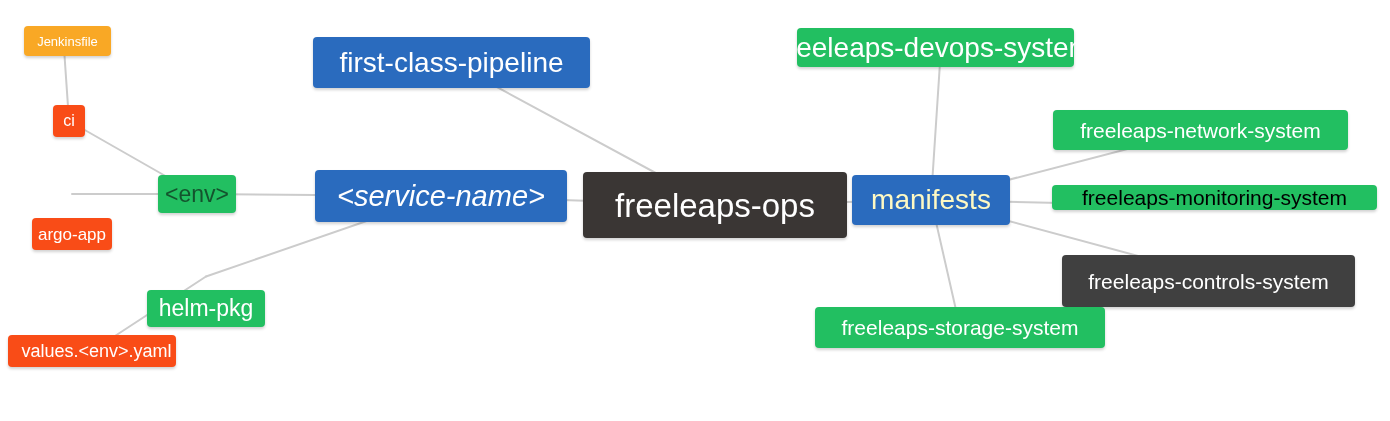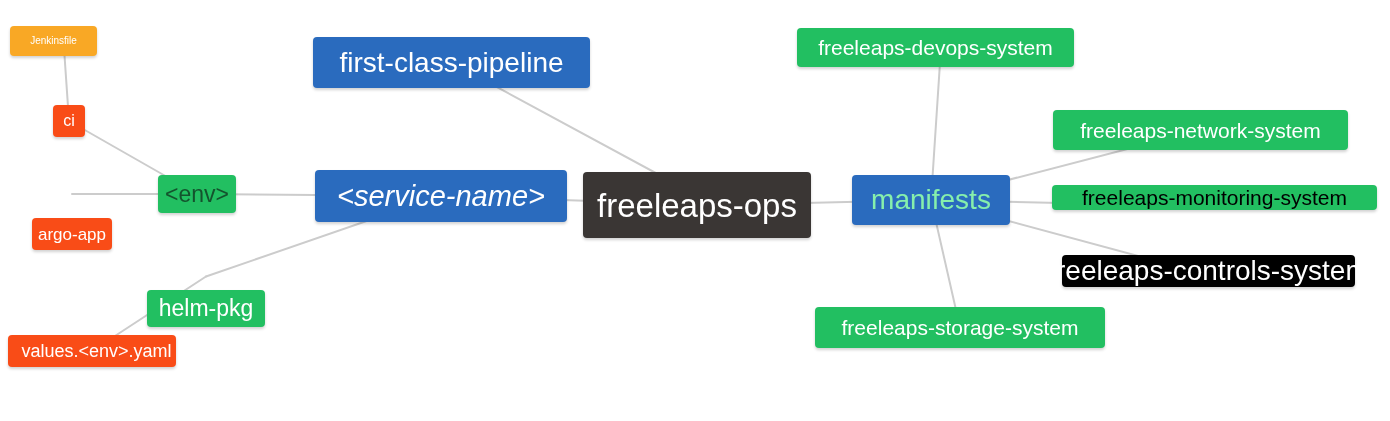--- a/index.html
+++ b/index.html
@@ -57,29 +57,29 @@
       <line x1="451.5" y1="62.5" x2="715" y2="205" stroke="#CCCCCC"></line>
       <line x1="439" y1="196" x2="715" y2="205" stroke="#CCCCCC"></line>
       <line x1="715" y1="205" x2="931" y2="200" stroke="#CCCCCC"></line>
       <line x1="931" y1="200" x2="941" y2="47.5" stroke="#CCCCCC"></line>
       <line x1="931" y1="200" x2="1200.5" y2="130" stroke="#CCCCCC"></line>
       <line x1="931" y1="200" x2="1214.5" y2="206.5" stroke="#CCCCCC"></line>
       <line x1="931" y1="200" x2="1208.5" y2="275" stroke="#CCCCCC"></line>
       <line x1="931" y1="200" x2="960" y2="327.5" stroke="#CCCCCC"></line>
     </svg>
   <div id="node-layer">
-      <div class="node" style="left: 10px; top: 26px; width: 87px; height: 30px; font-size: 10px; background: rgb(249, 168, 37); color: rgb(255, 255, 255);">Jenkinsfile</div>
+      <div class="node" style="left: 24px; top: 26px; width: 87px; height: 30px; font-size: 13px; background: rgb(249, 168, 37); color: rgb(255, 255, 255);">Jenkinsfile</div>
       <div class="node" style="left: 53px; top: 105px; width: 32px; height: 32px; font-size: 16px; background: rgb(249, 76, 23); color: rgb(255, 255, 255);">ci</div>
       <div class="node" style="left: 32px; top: 178px; width: 80px; height: 32px; font-size: 17px; background: rgb(249, 76, 23); color: rgb(255, 255, 255); margin-top: 40px;">argo-app</div>
       <div class="node" style="left: 158px; top: 175px; width: 78px; height: 38px; font-size: 23px; background: rgb(34, 191, 97); color: #14532d;">&lt;env&gt;</div>
       <div class="node" style="left: 147px; top: 258px; width: 118px; height: 37px; font-size: 23px; background: rgb(34, 191, 97); color: rgb(255, 255, 255); margin-top: 32px;">helm-pkg</div>
       <div class="node" style="left: 8px; top: 335px; width: 168px; height: 32px; font-size: 18px; background: rgb(249, 76, 23); color: rgb(255, 255, 255); padding-left: 9px;">values.&lt;env&gt;.yaml</div>
       <div class="node" style="left: 313px; top: 37px; width: 277px; height: 51px; font-size: 28px; background: rgb(42, 107, 190); color: rgb(255, 255, 255);">first-class-pipeline</div>
       <div class="node" style="left: 315px; top: 170px; width: 252px; height: 52px; font-size: 29px; background: rgb(42, 107, 190); color: rgb(255, 255, 255); font-style: italic;">&lt;service-name&gt;</div>
-      <div class="node" style="left: 583px; top: 172px; width: 228px; height: 66px; font-size: 33px; background: rgb(58, 54, 52); color: rgb(255, 255, 255);">freeleaps-ops</div>
-      <div class="node" style="left: 852px; top: 175px; width: 158px; height: 50px; font-size: 28px; background: rgb(42, 107, 190); color: #86efac;">manifests</div>
-      <div class="node" style="left: 797px; top: 28px; width: 277px; height: 39px; font-size: 21px; background: rgb(34, 191, 97); color: rgb(255, 255, 255);">freeleaps-devops-system</div>
+      <div class="node" style="left: 583px; top: 172px; width: 264px; height: 66px; font-size: 33px; background: rgb(58, 54, 52); color: rgb(255, 255, 255);">freeleaps-ops</div>
+      <div class="node" style="left: 852px; top: 175px; width: 158px; height: 50px; font-size: 28px; background: rgb(42, 107, 190); color: #fef9c3;">manifests</div>
+      <div class="node" style="left: 797px; top: 28px; width: 277px; height: 39px; font-size: 28px; background: rgb(34, 191, 97); color: rgb(255, 255, 255);">freeleaps-devops-system</div>
       <div class="node" style="left: 1053px; top: 110px; width: 295px; height: 40px; font-size: 21px; background: rgb(34, 191, 97); color: rgb(255, 255, 255); text-align: center;">freeleaps-network-system</div>
       <div class="node" style="left: 1052px; top: 185px; width: 325px; height: 25px; font-size: 21px; background: rgb(34, 191, 97); color: #000000;">freeleaps-monitoring-system</div>
-      <div class="node" style="left: 1062px; top: 255px; width: 293px; height: 32px; font-size: 28px; background: #000000; color: rgb(255, 255, 255);">freeleaps-controls-system</div>
+      <div class="node" style="left: 1062px; top: 255px; width: 293px; height: 52px; font-size: 21px; background: #404040; color: rgb(255, 255, 255);">freeleaps-controls-system</div>
       <div class="node" style="left: 815px; top: 307px; width: 290px; height: 41px; font-size: 21px; background: rgb(34, 191, 97); color: rgb(255, 255, 255);">freeleaps-storage-system</div>
     </div>
 </div>
 
 </body></html>

